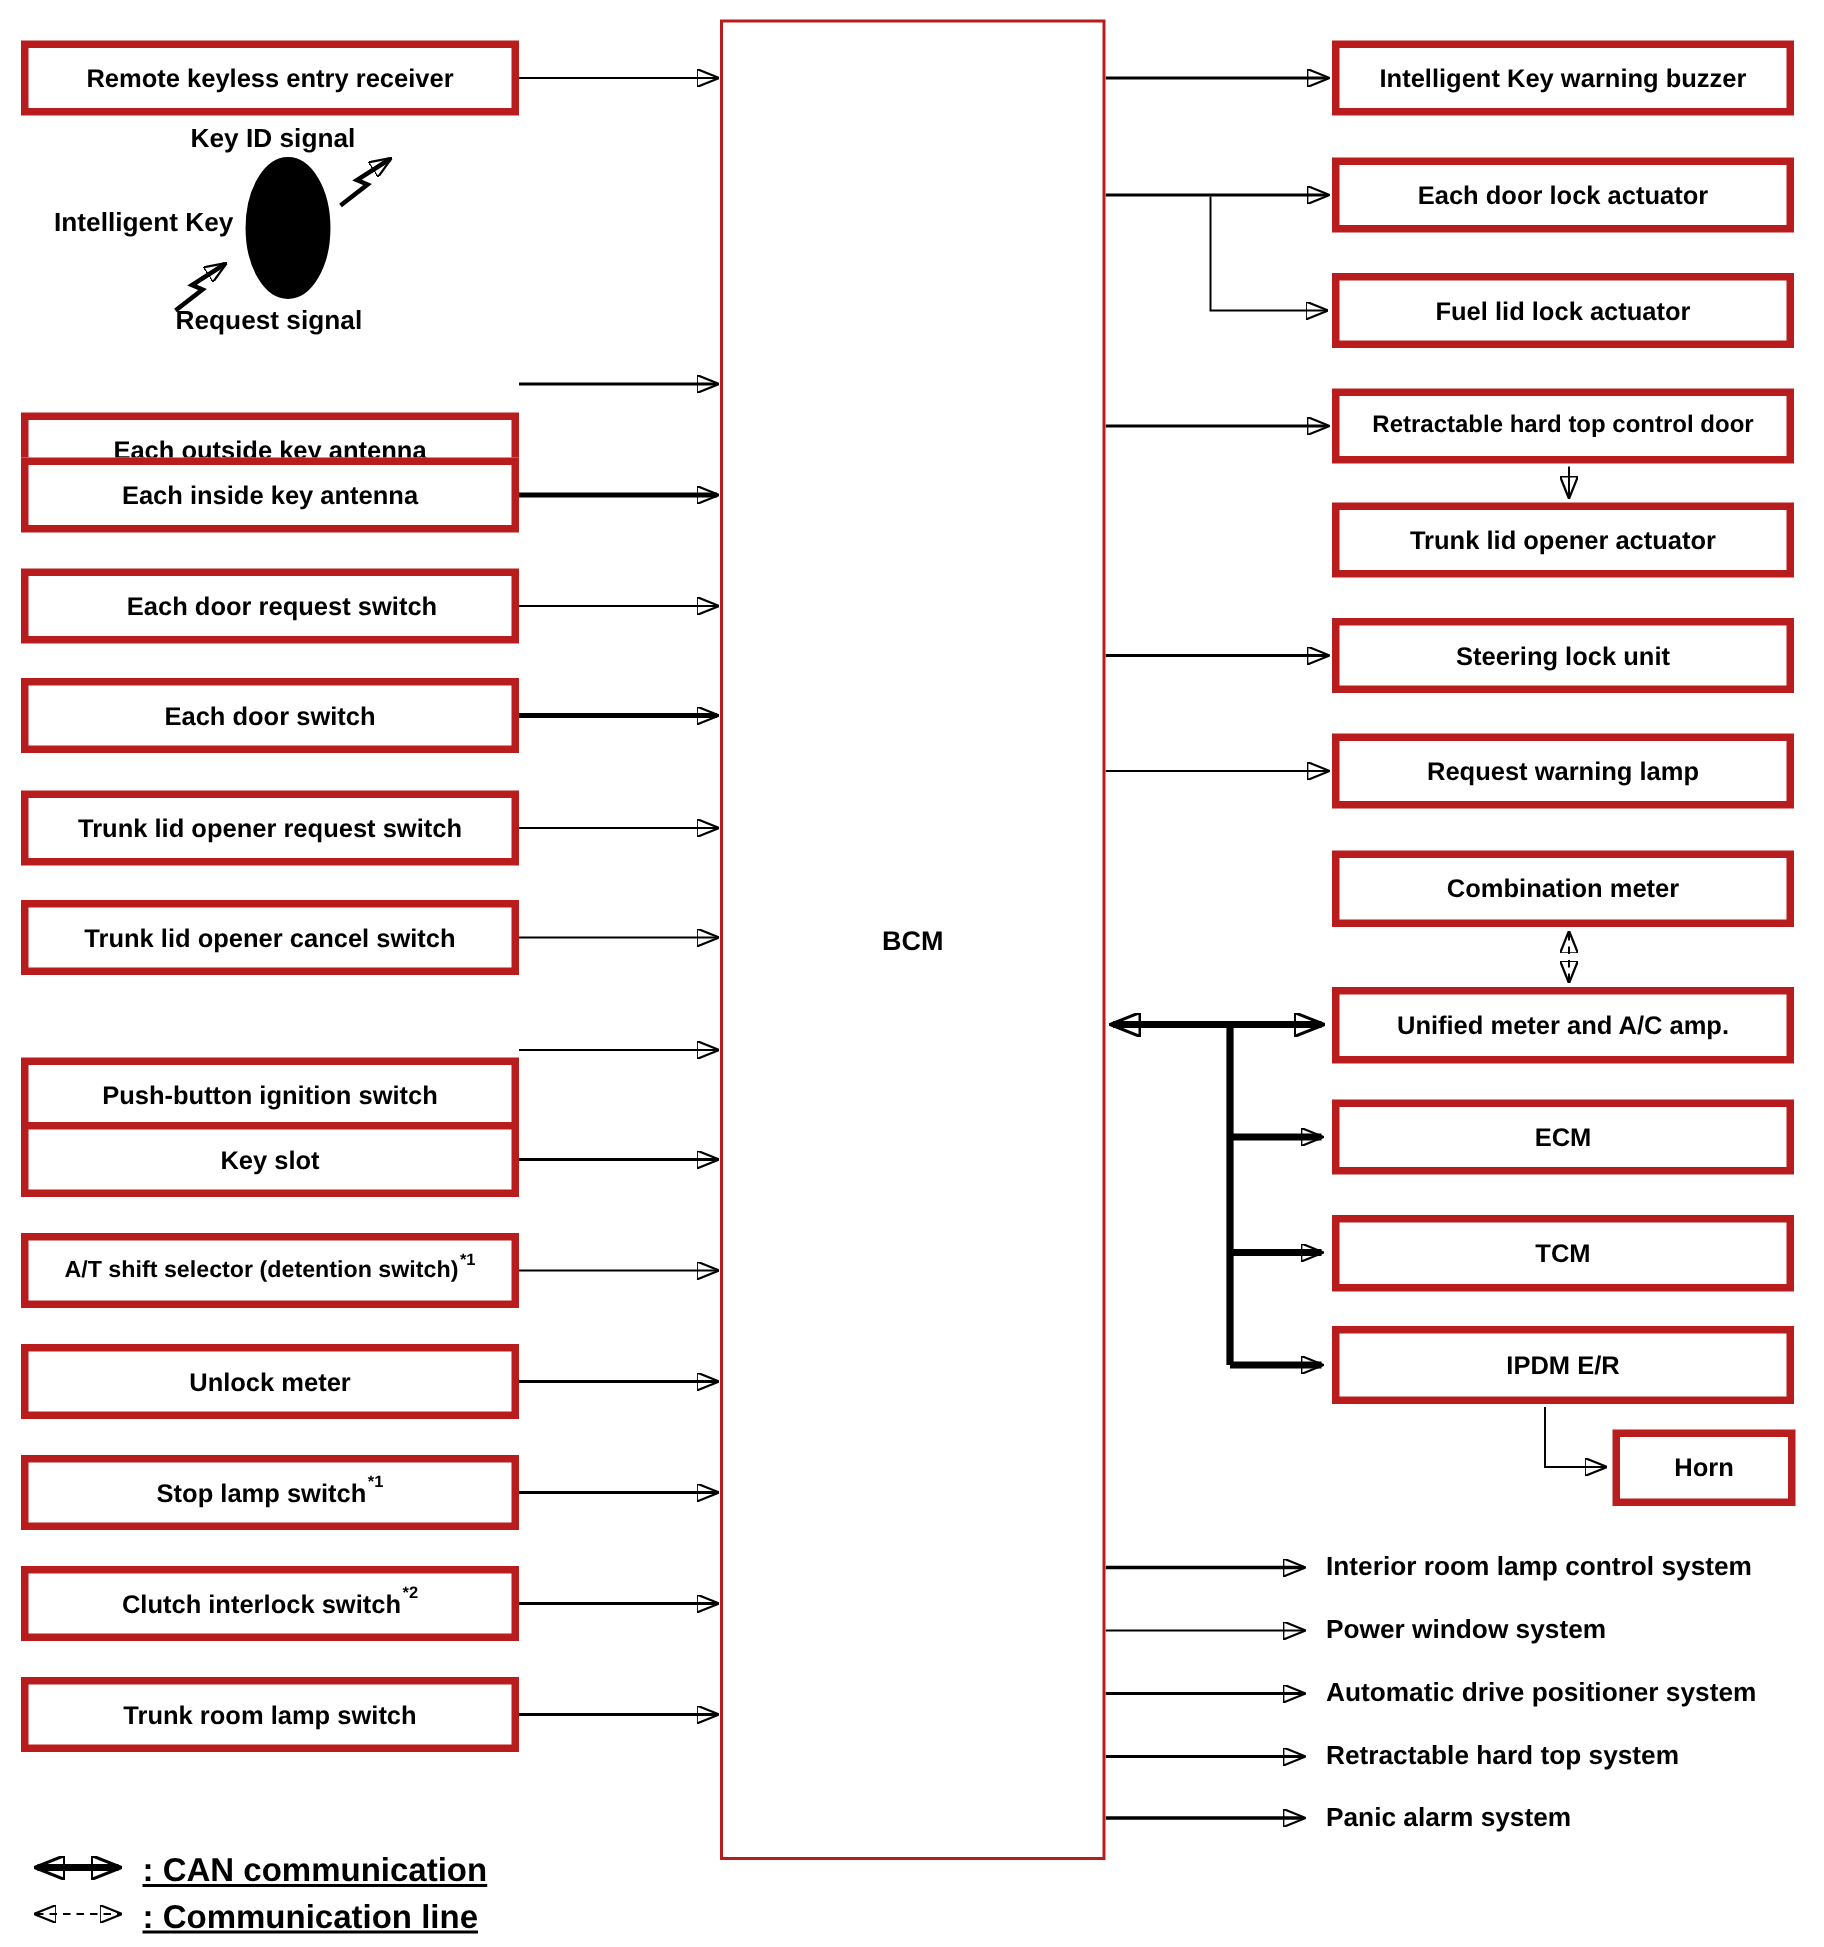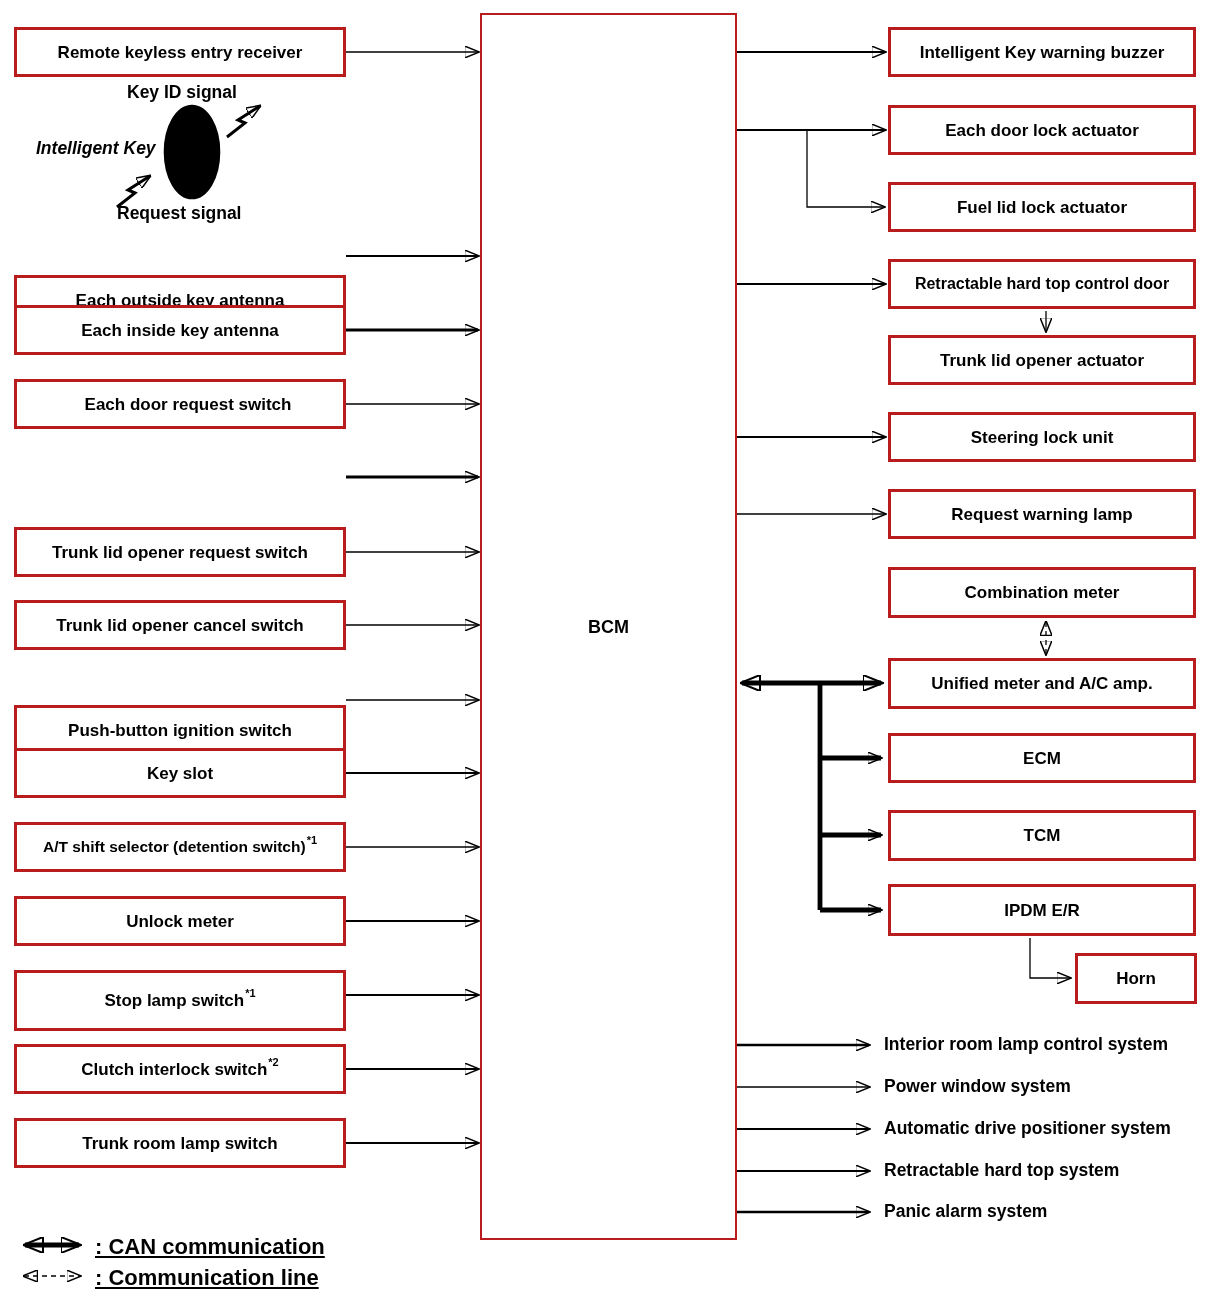--- a/index.html
+++ b/index.html
@@ -3,21 +3,21 @@
 <meta charset="utf-8">
 <style>
   * { margin:0; padding:0; box-sizing:border-box; }
   html,body { background:#ffffff; }
   #canvas {
     position:relative; width:1216px; height:1298px; background:#fff;
     font-family:"Liberation Sans", sans-serif; color:#000; overflow:hidden;
   }
   #wires { position:absolute; left:0; top:0; width:1216px; height:1298px; }
   .box {
-    position:absolute; border:3px solid #b91c1c; background:#fff;
+    position:absolute; border:5px solid #b91c1c; background:#fff;
     display:flex; align-items:center; justify-content:center;
     white-space:nowrap; font-weight:bold; font-size:17px; line-height:1;
   }
   .bcm-box { border-width:2.5px; font-size:18px; }
   .sup { font-size:11px; position:relative; top:-7px; margin-left:1px; font-weight:bold; }
   .flabel { position:absolute; font-weight:bold; font-size:17.5px; white-space:nowrap; line-height:1; }
   .sys-label { position:absolute; font-weight:bold; font-size:17.5px; white-space:nowrap; line-height:1; }
   .legend-label { position:absolute; font-weight:bold; font-size:22px; white-space:nowrap; line-height:1;text-decoration:underline; }
   line, path, polyline { stroke:#000; fill:none; }
   .w1 { stroke-width:1.3px; }
@@ -118,53 +118,56 @@
     </div>
   <div class="box" style="left:14px; top:231px;  width:332px; height:50px;margin-top:44px;">
       <span>Each outside key antenna</span>
     </div>
   <div class="box" style="left:14px; top:305px;  width:332px; height:50px;">
       <span>Each inside key antenna</span>
     </div>
   <div class="box" style="left:14px; top:379px;  width:332px; height:50px;padding-left:16px;">
       <span>Each door request switch</span>
     </div>
+  <div class="box" style="left:14px; top:452px;  width:332px; height:50px;">
+      <span>Each door switch</span>
+    </div>
   <div class="box" style="left:14px; top:527px;  width:332px; height:50px;">
       <span>Trunk lid opener request switch</span>
     </div>
   <div class="box" style="left:14px; top:600px;  width:332px; height:50px;">
       <span>Trunk lid opener cancel switch</span>
     </div>
   <div class="box" style="left:14px; top:705px;  width:332px; height:50px;">
       <span>Push-button ignition switch</span>
     </div>
   <div class="box" style="left:14px; top:748px;  width:332px; height:50px;">
       <span>Key slot</span>
     </div>
   <div class="box" style="left:14px; top:822px;  width:332px; height:50px; font-size:15.5px;">
       <span>A/T shift selector (detention switch)</span>
       <span class="sup">*1</span>
     </div>
   <div class="box" style="left:14px; top:896px;  width:332px; height:50px;">
       <span>Unlock meter</span>
     </div>
-  <div class="box" style="left:14px; top:970px;  width:332px; height:61px;">
+  <div class="box" style="left:14px; top:970px;  width:332px; height:50px;">
       <span>Stop lamp switch</span>
       <span class="sup">*1</span>
     </div>
   <div class="box" style="left:14px; top:1044px; width:332px; height:50px;">
       <span>Clutch interlock switch</span>
       <span class="sup">*2</span>
     </div>
   <div class="box" style="left:14px; top:1118px; width:332px; height:50px;">
       <span>Trunk room lamp switch</span>
     </div>
 
   <div class="flabel" style="left:127px; top:84px;">Key ID signal</div>
-  <div class="flabel" style="left:36px;  top:140px;font-style:italic;">Intelligent Key</div>
+  <div class="flabel" style="left:36px;  top:140px;">Intelligent Key</div>
   <div class="flabel" style="left:117px; top:205px;">Request signal</div>
 
   <div class="box" style="left:888px; top:27px;  width:308px; height:50px;">
       <span>Intelligent Key warning buzzer</span>
     </div>
   <div class="box" style="left:888px; top:105px; width:308px; height:50px;">
       <span>Each door lock actuator</span>
     </div>
   <div class="box" style="left:888px; top:182px; width:308px; height:50px;">
       <span>Fuel lid lock actuator</span>

